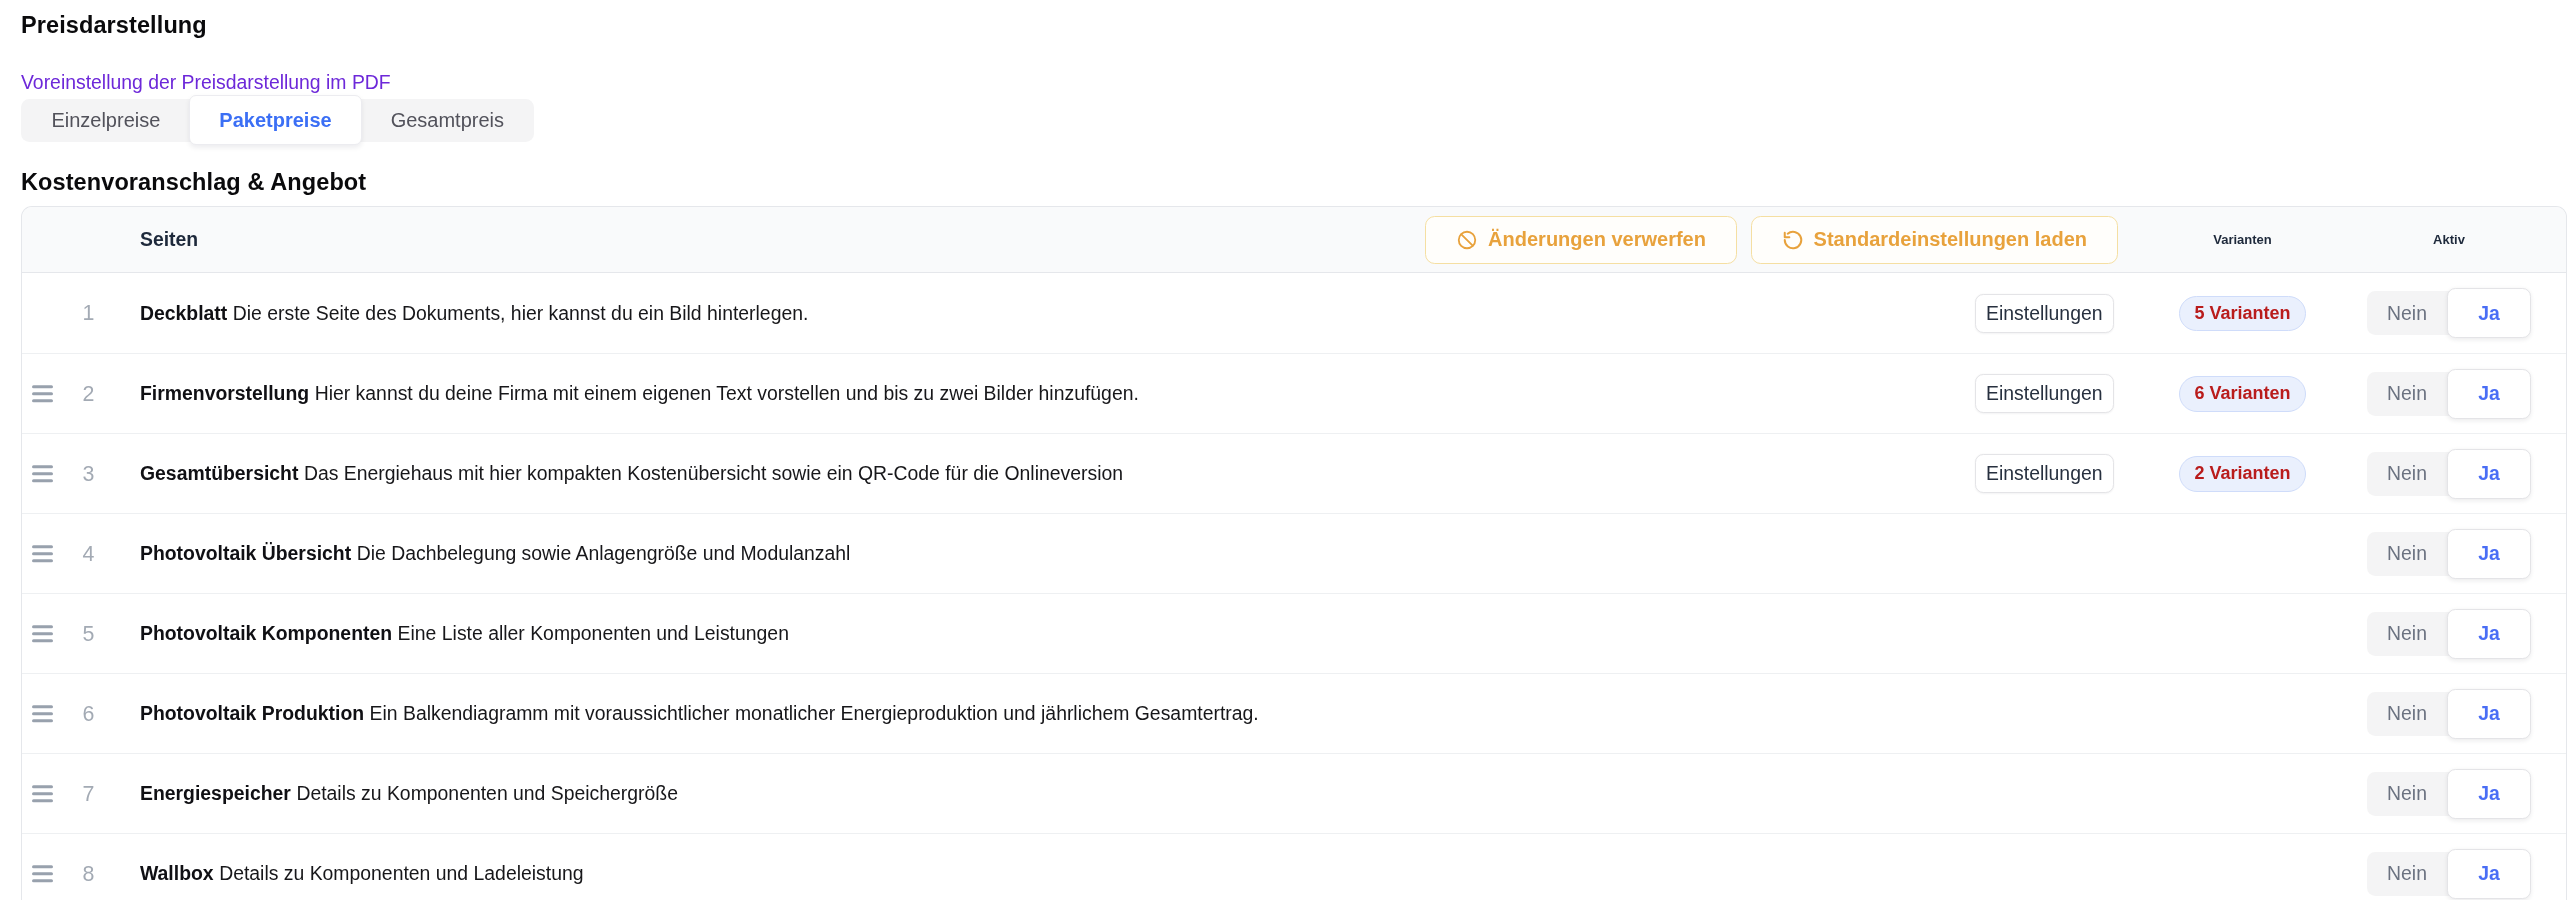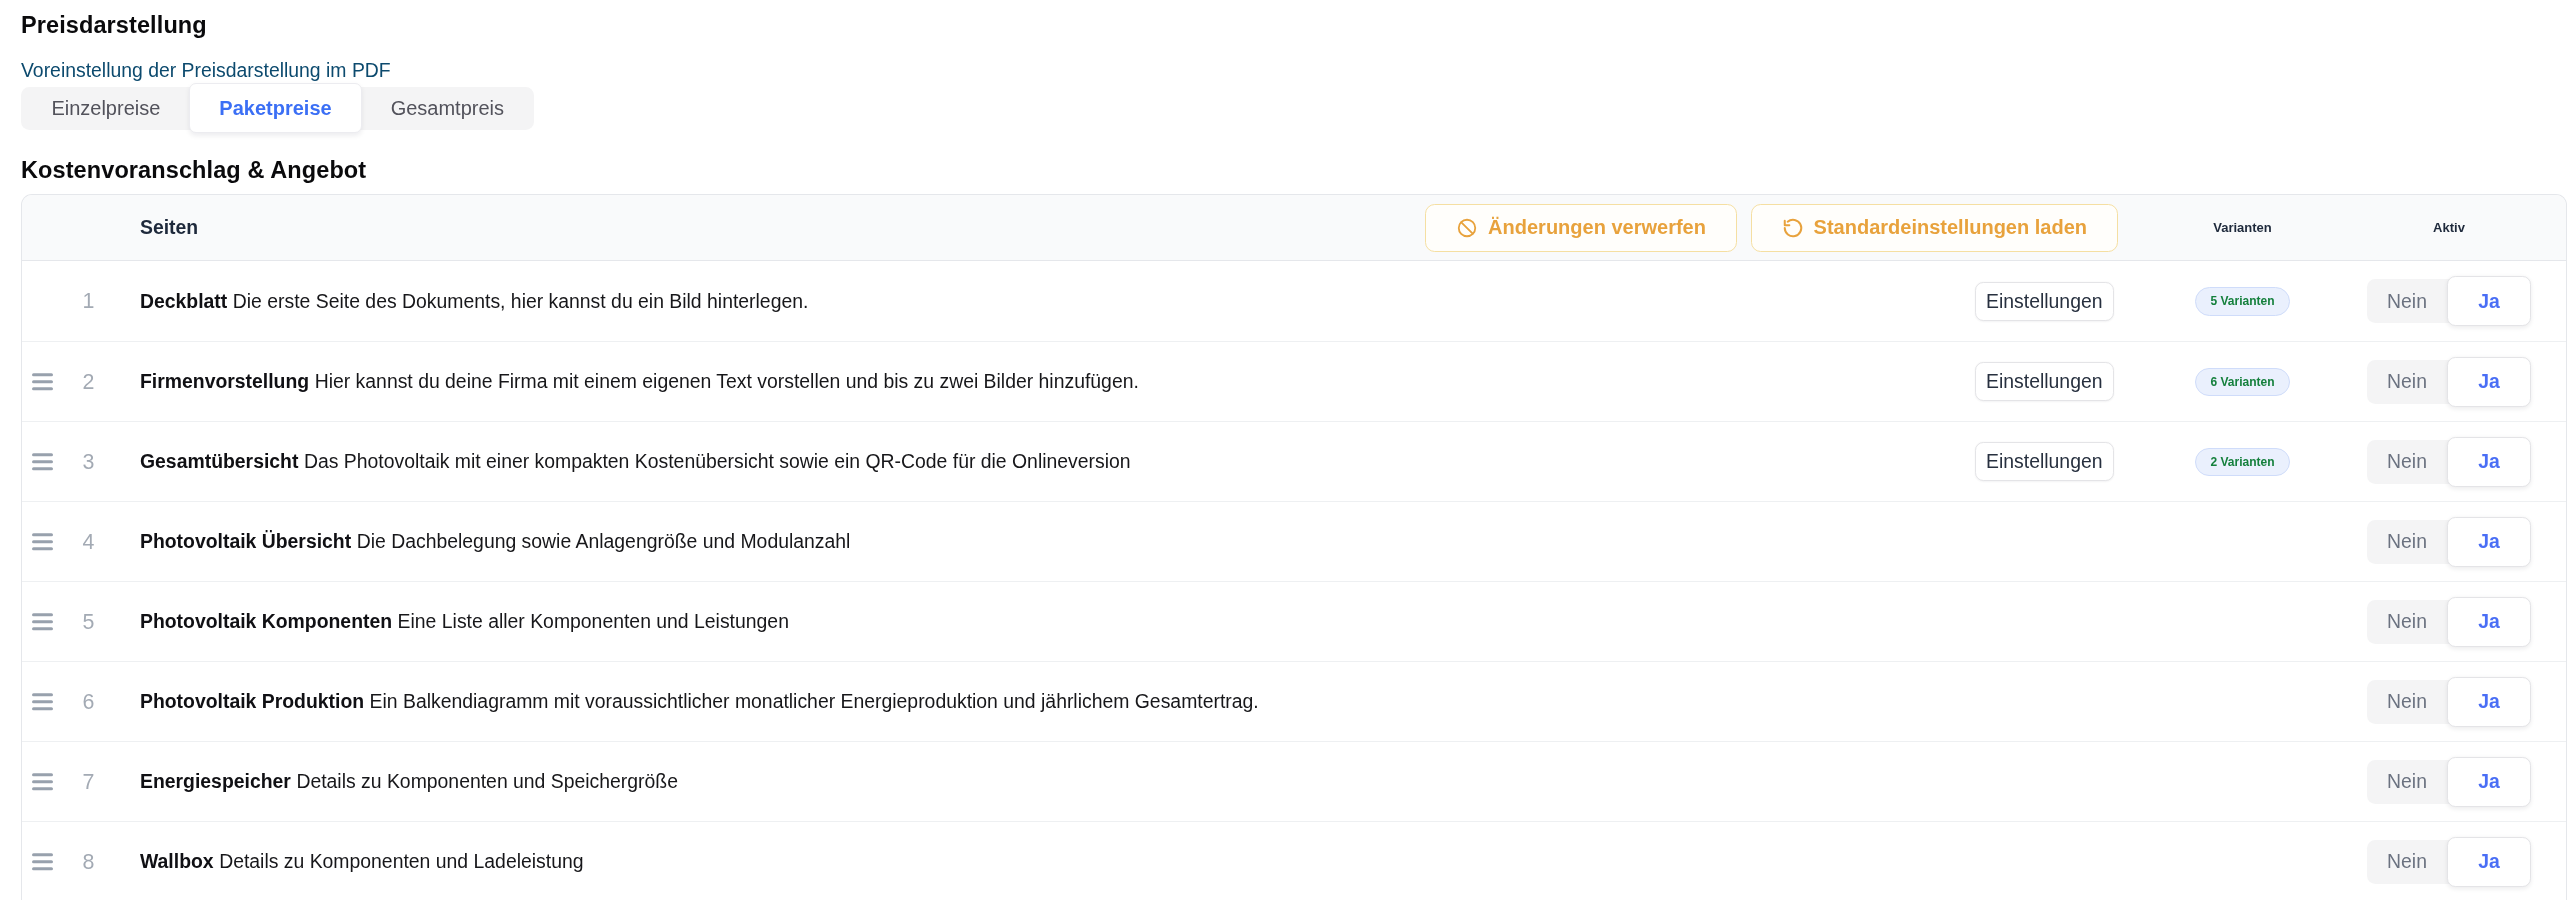--- a/index.html
+++ b/index.html
@@ -1,21 +1,21 @@
 <!DOCTYPE html>
 <html style="font-size:11px"><head>
 <meta charset="utf-8">
 <style>
   * { box-sizing: border-box; margin: 0; padding: 0; }
   html, body { width: 2576px; height: 900px; overflow: hidden; background: #ffffff; }
   body { font-family: "Liberation Sans", "DejaVu Sans", sans-serif; color: #111114; }
   .page { padding: 9.7px 9.7px 0 21px; }
 
   .h1 { font-size: 23.5px; font-weight: 700; color: #0a0a0c; line-height: 30px; letter-spacing: 0.1px; }
-  .subtitle { margin-top: 18px; font-size: 19.4px; color: #0c4a6e; line-height: 25px; }
+  .subtitle { margin-top: 30px; font-size: 19.4px; color: #6d28d9; line-height: 25px; }
 
   .tabs { margin-top: 4.1px; display: inline-flex; align-items: center; background: #f4f4f5; border-radius: 8.3px; height: 43px; padding: 0 1.4px; }
   .tab { padding: 0 29px; font-size: 20px; font-weight: 500; color: #52525b; height: 43px; display: flex; align-items: center; border-radius: 7px; cursor: pointer; }
   .tab.active { background: #ffffff; color: #3b6ff5; font-weight: 600; height: 50px; margin: -3.5px 0; border: 1.4px solid #ececf0; box-shadow: 0 2.1px 5.5px rgba(20,20,40,0.07); }
 
   .section-title { margin-top: 25px; font-size: 23.5px; font-weight: 700; color: #0a0a0c; line-height: 30px; letter-spacing: 0.1px; }
 
   .table { margin-top: 9.7px; width: 2546px; border: 1.4px solid #e5e7eb; border-bottom: none; border-radius: 11px 11px 0 0; overflow: hidden; background: #fff; }
   .thead { height: 66px; background: #f9fafb; border-bottom: 1.4px solid #e5e7eb; display: flex; align-items: center; padding: 0 35px 0 118px; }
   .th-seiten { font-size: 19.4px; font-weight: 600; color: #1e293b; }
@@ -33,21 +33,21 @@
 
   .grip { position: absolute; left: 10.4px; top: 50%; transform: translateY(-50%); width: 21px; display: flex; flex-direction: column; gap: 3.5px; cursor: grab; }
   .grip i { display: block; height: 3.5px; border-radius: 2.1px; background: #98a1ad; }
   .row-num { position: absolute; left: 43px; top: 50%; transform: translateY(-50%); width: 47px; text-align: center; font-size: 21.4px; color: #a3aab4; }
 
   .row-text { display: flex; flex-direction: row; gap: 5.5px; }
   .row-title { font-size: 19.4px; font-weight: 700; color: #101014; line-height: 22px; }
   .row-desc { font-size: 19.4px; font-weight: 400; color: #17171a; line-height: 23.5px; }
 
   .settings-btn { height: 39px; padding: 0 10.4px; background: #fff; border: 1.4px solid #e4e4e7; border-radius: 8.3px; font-size: 19.4px; font-weight: 500; color: #27303f; cursor: pointer; box-shadow: 0 0.7px 2.1px rgba(20,20,40,0.05); margin-right: 4.1px; white-space: nowrap; }
-  .badge { display: inline-block; padding: 6.2px 14.5px; background: #eaf0fd; border: 1.4px solid #cfdcfa; border-radius: 691px; font-size: 12px; font-weight: 600; color: #15803d; cursor: pointer; white-space: nowrap; text-align: center; }
+  .badge { display: inline-block; padding: 6.2px 14.5px; background: #eaf0fd; border: 1.4px solid #cfdcfa; border-radius: 691px; font-size: 18px; font-weight: 600; color: #b91c1c; cursor: pointer; white-space: nowrap; text-align: center; }
 
   .toggle { width: 164px; height: 44px; background: #f4f4f5; border-radius: 8.3px; display: flex; align-items: center; margin: 0 auto; }
   .toggle-no { flex: 1; text-align: center; font-size: 19.4px; font-weight: 500; color: #6b7280; cursor: pointer; }
   .toggle-yes { width: 84px; height: 50px; margin: -2.8px 0; background: #fff; border: 1.4px solid #e4e4e7; border-radius: 8.3px; display: flex; align-items: center; justify-content: center; font-size: 19.4px; font-weight: 700; color: #4a6ef5; cursor: pointer; box-shadow: 0 1.4px 4.1px rgba(20,20,40,0.08); }
 </style>
 </head>
 <body>
 
 <div class="page">
 
@@ -133,21 +133,21 @@
   </div>
         <div class="row">
     <span class="grip">
             <i></i>
             <i></i>
             <i></i>
           </span>
     <span class="row-num">3</span>
     <div class="row-text">
       <span class="row-title">Gesamtübersicht</span>
-      <span class="row-desc">Das Photovoltaik mit einer kompakten Kostenübersicht sowie ein QR-Code für die Onlineversion</span>
+      <span class="row-desc">Das Energiehaus mit hier kompakten Kostenübersicht sowie ein QR-Code für die Onlineversion</span>
     </div>
     <span class="spacer"></span>
     <button class="settings-btn">Einstellungen</button>
     <span class="col-variants">
       <span class="badge">2 Varianten</span>
     </span>
     <span class="col-active">
       <span class="toggle">
         <span class="toggle-no">Nein</span>
         <span class="toggle-yes">Ja</span>

